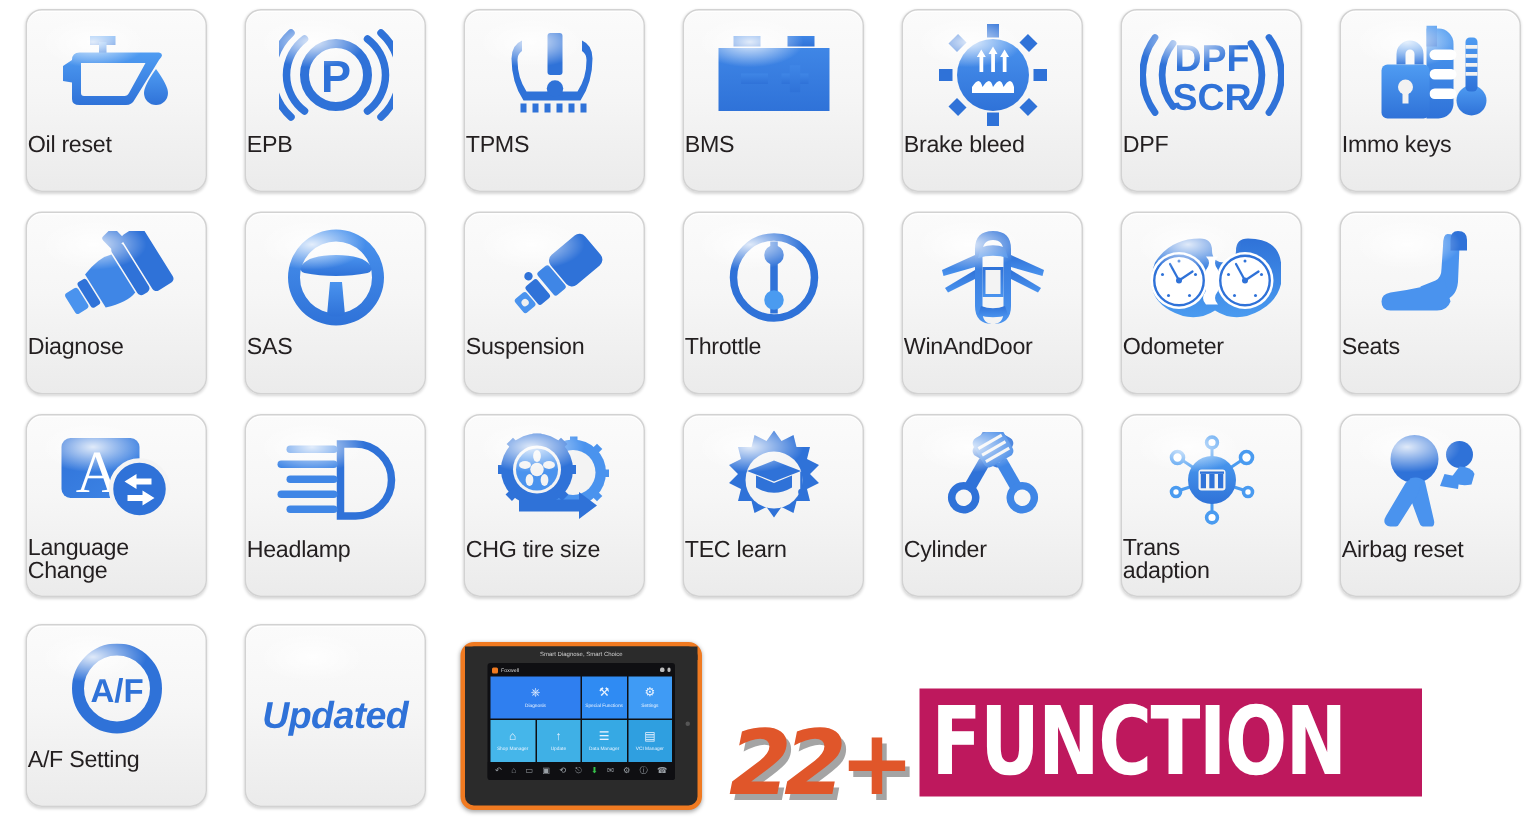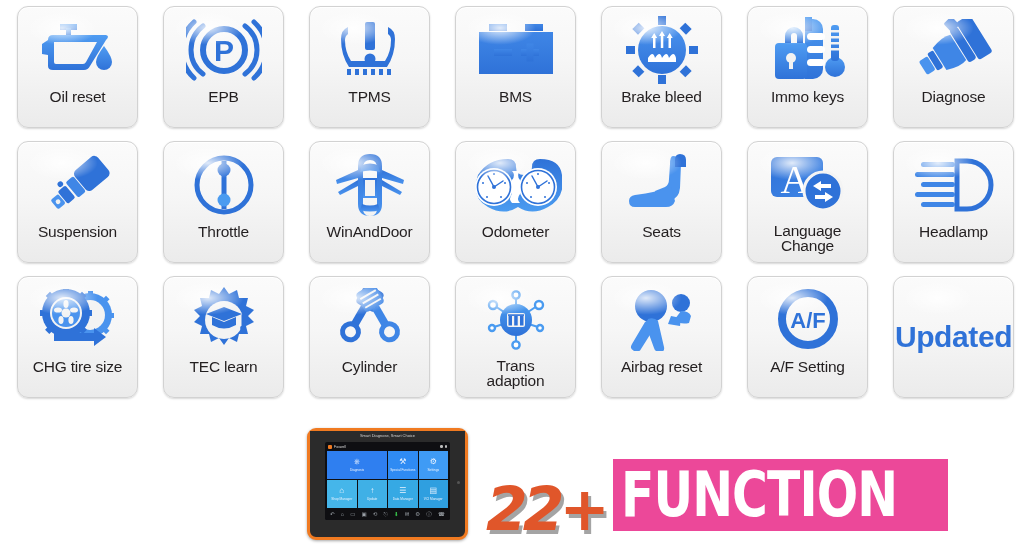--- a/index.html
+++ b/index.html
@@ -43,33 +43,34 @@
   .icon-wrap {
     height: 78px; width: 110px;
     display: flex; align-items: center; justify-content: center;
     margin-top: 4px;
   }
   .icon-wrap svg { display: block; }
 
   .tile-label {
     font-size: 15.5px;
     color: #231f20;
-    text-align: center;
+    text-align: left;
     line-height: 16px;
     letter-spacing: -0.2px;
     width: 118px;
     font-weight: 400;
   }
   .tile-label.two { line-height: 17px; margin-top: -2px; }
 
   .updated-text {
-    font-size: 30px;
+    font-size: 25px;
     font-weight: bold;
     color: #2f72d8;
     letter-spacing: -0.4px;
+    font-style: italic;
   }
 
   
   .tablet-cell { grid-column: 3 / span 2; display:flex; align-items:center; }
   .tablet {
     width: 161px; height: 112px;
     background: #2b2b2b;
     border: 3px solid #f07a21;
     border-radius: 9px;
     position: relative;
@@ -116,21 +117,21 @@
     font-weight: bold;
     font-style: italic;
     color: #e0562a;
     line-height: 88px;
     letter-spacing: -5px;
     text-shadow: 3px 4px 0 rgba(90,90,90,0.55);
     padding-right: 6px;
     margin-top: 28px;
   }
   .banner .func-box {
-    background: #ec4899;
+    background: #be185d;
     padding: 4px 6px 5px 8px;
     margin-left: 2px;
   }
   .banner .func {
     font-family: "DejaVu Sans Condensed", "Liberation Sans Narrow", "Liberation Sans", sans-serif;
     font-size: 63px;
     font-weight: bold;
     color: #ffffff;
     line-height: 63px;
     letter-spacing: -1px;
@@ -249,20 +250,35 @@
             <rect x="8" y="9" width="9" height="8" transform="rotate(-45 12 13)"></rect>
             <rect x="55" y="9" width="9" height="8" transform="rotate(45 60 13)"></rect>
             <rect x="8" y="51" width="9" height="8" transform="rotate(45 12 55)"></rect>
             <rect x="55" y="51" width="9" height="8" transform="rotate(-45 60 55)"></rect>
           </g>
         </svg>
       </div>
       <div class="tile-label">Brake bleed</div>
     </div>
 
+    <div class="tile">
+      <div class="icon-wrap">
+        <svg width="96" height="62" viewBox="0 0 96 62">
+          <g fill="none" stroke="#2f72d8" stroke-width="4.5" stroke-linecap="round">
+            <path d="M22 10 A34 34 0 0 0 22 52"></path>
+            <path d="M10 6 A42 42 0 0 0 10 56"></path>
+            <path d="M74 10 A34 34 0 0 1 74 52"></path>
+            <path d="M86 6 A42 42 0 0 1 86 56"></path>
+          </g>
+          <text x="48" y="28" font-family="'Liberation Sans',sans-serif" font-size="25" font-weight="bold" fill="#2f72d8" text-anchor="middle">DPF</text>
+          <text x="48" y="54" font-family="'Liberation Sans',sans-serif" font-size="25" font-weight="bold" fill="#2f72d8" text-anchor="middle">SCR</text>
+        </svg>
+      </div>
+      <div class="tile-label">DPF</div>
+    </div>
 
     <div class="tile">
       <div class="icon-wrap">
         <svg width="78" height="66" viewBox="0 0 78 66">
           <defs>
               <linearGradient id="g4" x1="0" y1="0" x2="0" y2="1">
             <stop offset="0" stop-color="#4f9cf2"></stop>
                 <stop offset="1" stop-color="#2f72d8"></stop>
               </linearGradient>
             </defs>
@@ -299,20 +315,37 @@
             <path d="M23 18 q14 -5 22 -2 l0 30 q-8 3 -22 -2 Z" fill="#3f86e6"></path>
             <rect x="46" y="12" width="9" height="38" rx="3"></rect>
             <rect x="56" y="9" width="16" height="44" rx="3" fill="#2f72d8"></rect>
             <rect x="46" y="2" width="11" height="12" rx="2" transform="rotate(-12 51 8)"></rect>
           </g>
         </svg>
       </div>
       <div class="tile-label">Diagnose</div>
     </div>
 
+    <div class="tile">
+      <div class="icon-wrap">
+        <svg width="70" height="66" viewBox="0 0 70 66">
+          <defs>
+              <linearGradient id="g5" x1="0" y1="0" x2="0" y2="1">
+            <stop offset="0" stop-color="#4a93ee"></stop>
+                <stop offset="1" stop-color="#2f72d8"></stop>
+              </linearGradient>
+            </defs>
+          <path d="M35 1 a32 32 0 1 0 0 64 a32 32 0 1 0 0 -64 Z
+                   M35 9 a24 24 0 1 1 0 48 a24 24 0 1 1 0 -48 Z" fill="url(#g5)"></path>
+          <path d="M35 18 q-18 0 -23 7 q-2 4 2 5 q10 2 21 2 q11 0 21 -2 q4 -1 2 -5 q-5 -7 -23 -7 Z" fill="url(#g5)"></path>
+          <path d="M31 36 l8 0 l2 22 q-6 2 -12 0 Z" fill="url(#g5)"></path>
+        </svg>
+      </div>
+      <div class="tile-label">SAS</div>
+    </div>
 
     <div class="tile">
       <div class="icon-wrap">
         <svg width="74" height="62" viewBox="0 0 74 62">
           <g transform="rotate(-40 37 31)">
             <rect x="40" y="18" width="30" height="26" rx="5" fill="#2f72d8"></rect>
             <rect x="29" y="21" width="10" height="20" rx="2" fill="#3f86e6"></rect>
             <rect x="17" y="23" width="10" height="16" rx="2" fill="#2f72d8"></rect>
             <rect x="6" y="25" width="10" height="12" rx="2" fill="#4a93ee"></rect>
             <circle cx="11" cy="31" r="2.4" fill="#f0f0f0"></circle>

